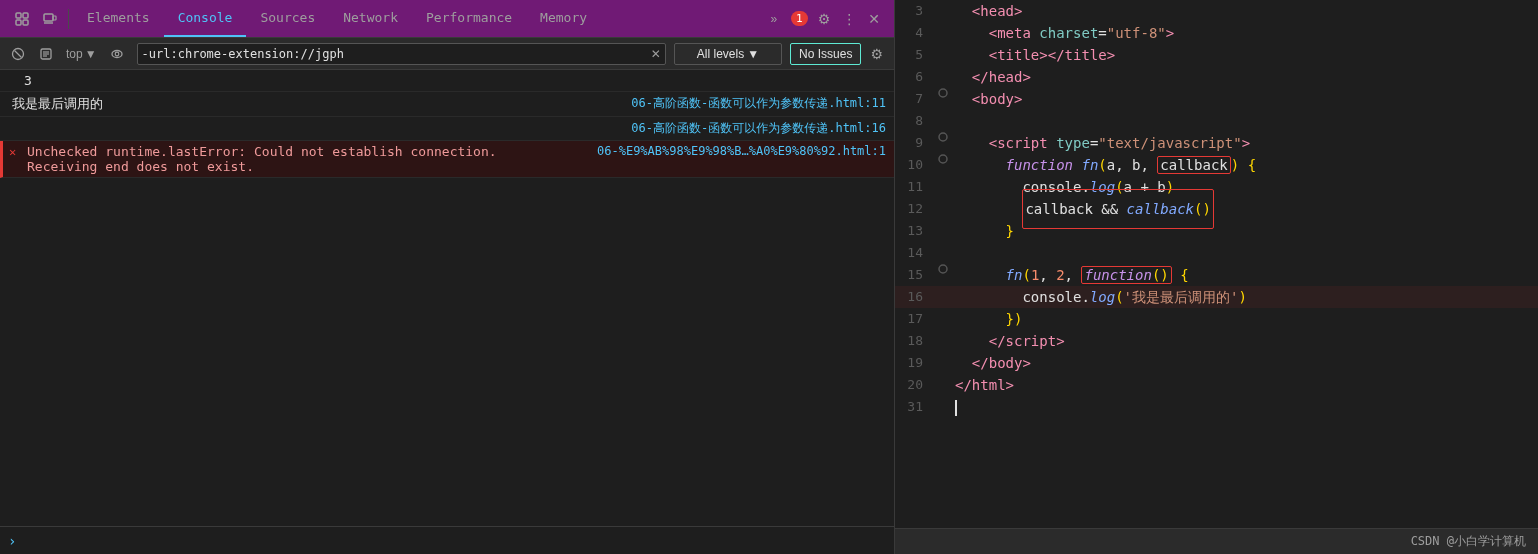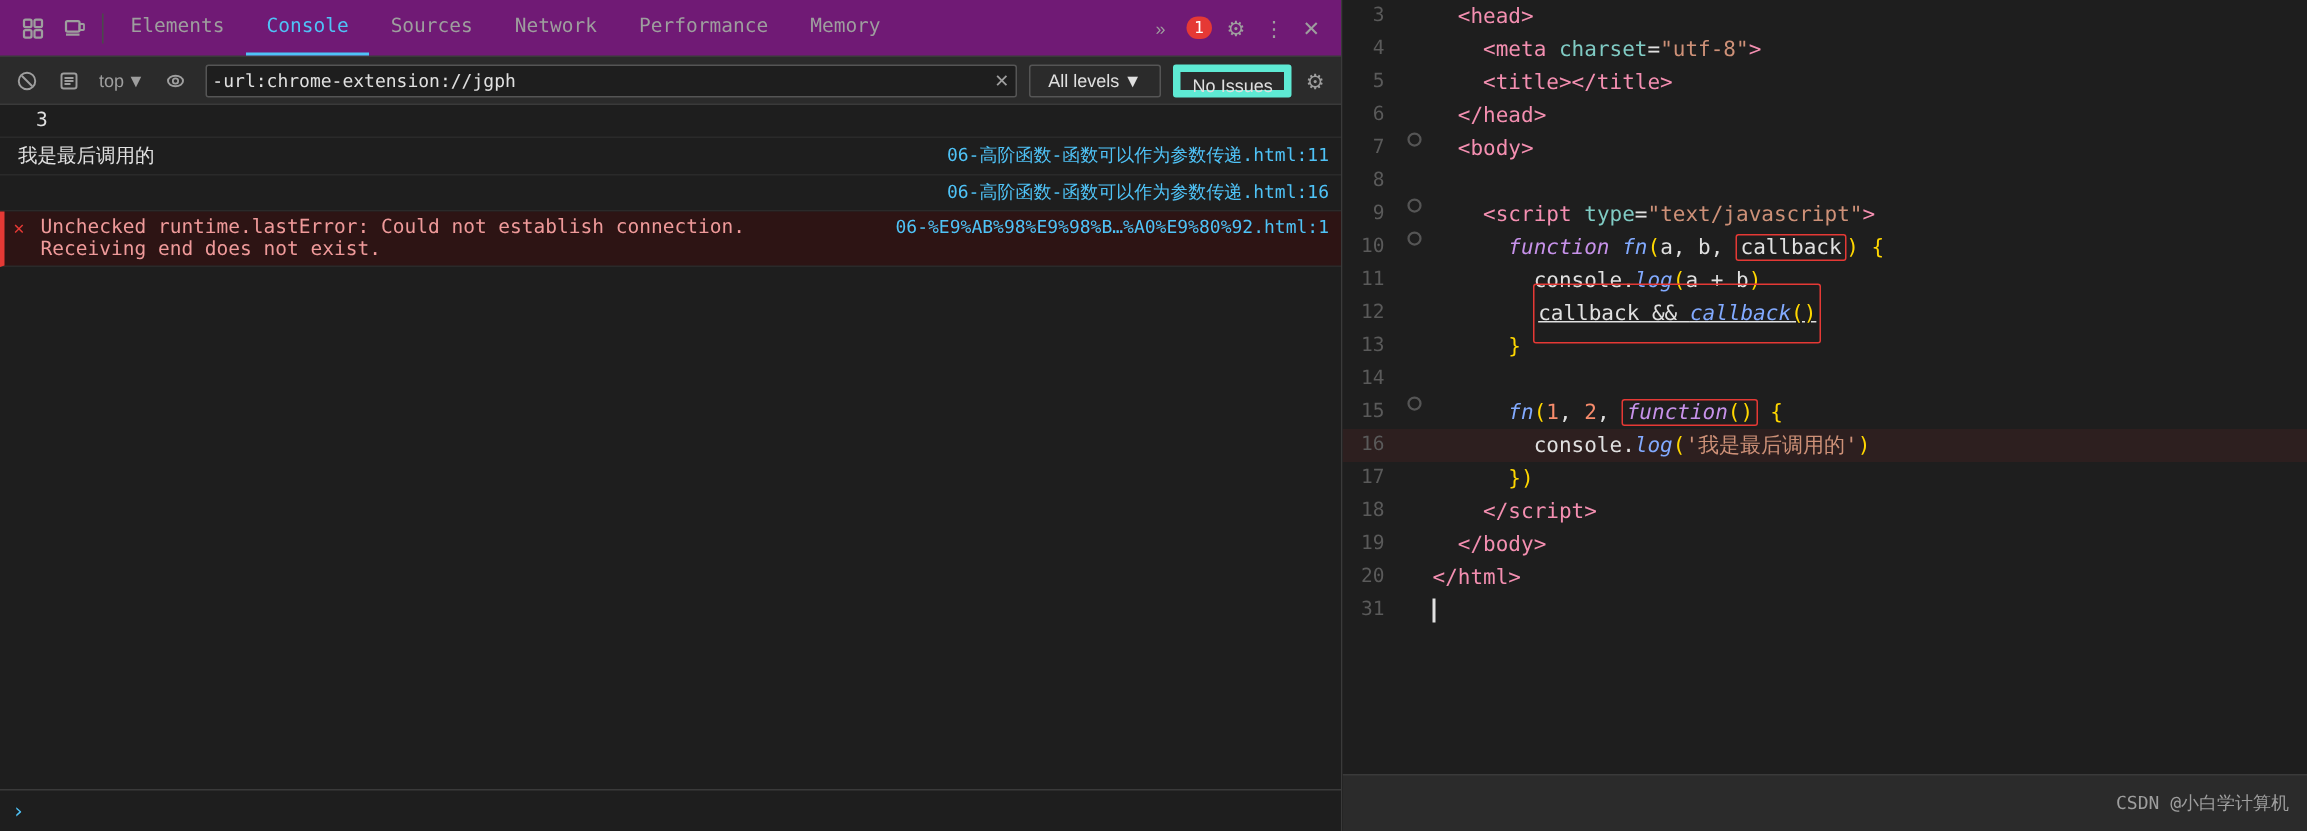--- a/index.html
+++ b/index.html
@@ -146,29 +146,29 @@
       background: none;
       border: none;
     }
     .log-levels-btn {
       background: none;
       border: 1px solid #555;
       border-radius: 2px;
       color: #e0e0e0;
       font-size: 12px;
       cursor: pointer;
-      padding: 2px 12px;
+      padding: 2px 22px;
       height: 22px;
       display: flex;
       align-items: center;
       gap: 3px;
     }
     .issues-btn {
       background: none;
-      border: 5px solid #5eead4;
+      border: 1px solid #5eead4;
       border-radius: 2px;
       color: #e0e0e0;
       font-size: 12px;
       cursor: pointer;
       padding: 2px 8px;
       height: 22px;
       margin-left: 4px;
     }
     .settings-gear {
       color: #9e9e9e;
@@ -302,21 +302,21 @@
     .hl-attr { color: #80cbc4; }
     .hl-string { color: #ce9178; }
     .hl-keyword { color: #c792ea; font-style: italic; }
     .hl-func { color: #82aaff; font-style: italic; }
     .hl-plain { color: #e0e0e0; }
     .hl-number { color: #f78c6c; }
     .hl-paren { color: #ffd700; }
 
     
     .bottom-bar {
-      height: 38px;
+      height: 26px;
       background: #2b2b2b;
       border-top: 1px solid #3a3a3a;
       display: flex;
       align-items: center;
       justify-content: flex-end;
       padding: 0 12px;
       color: #9e9e9e;
       font-size: 12px;
     }
     .bottom-bar-brand {
@@ -509,21 +509,21 @@
 
     <div class="code-line">
       <span class="line-num">11</span>
       <span class="line-gutter"></span>
       <span class="line-code">        console.<span class="hl-func">log</span><span class="hl-paren">(</span><span class="hl-plain">a + b</span><span class="hl-paren">)</span></span>
     </div>
 
     <div class="code-line">
       <span class="line-num">12</span>
       <span class="line-gutter"></span>
-      <span class="line-code">        <span style="border:1.5px solid #e53935;border-radius:2px;padding:11px 2px;text-decoration:underline;"><span class="hl-plain">callback &amp;&amp; </span><span class="hl-func">callback</span><span class="hl-paren">()</span></span></span>
+      <span class="line-code">        <span style="border:1.5px solid #e53935;border-radius:2px;padding:11px 2px;"><span class="hl-plain">callback &amp;&amp; </span><span class="hl-func">callback</span><span class="hl-paren">()</span></span></span>
     </div>
 
     <div class="code-line">
       <span class="line-num">13</span>
       <span class="line-gutter"></span>
       <span class="line-code">      <span class="hl-paren">}</span></span>
     </div>
 
     <div class="code-line">
       <span class="line-num">14</span>

